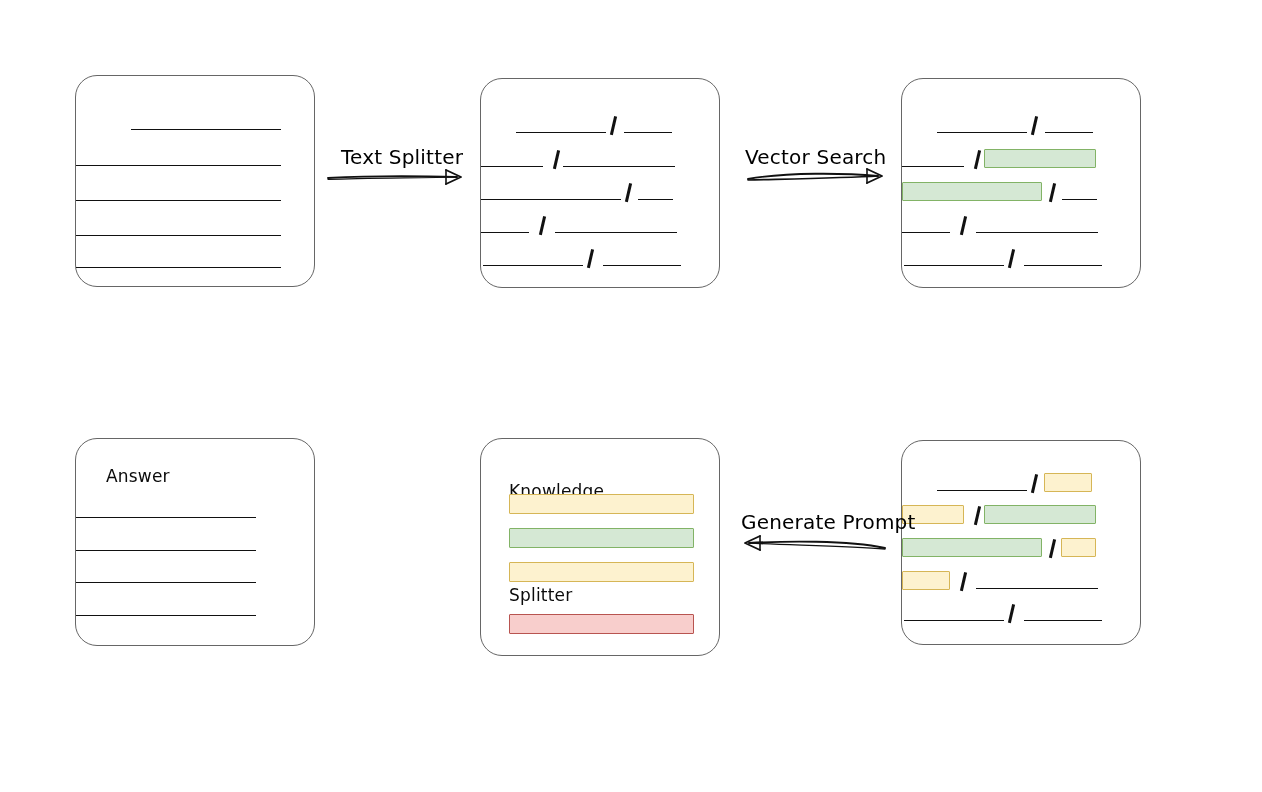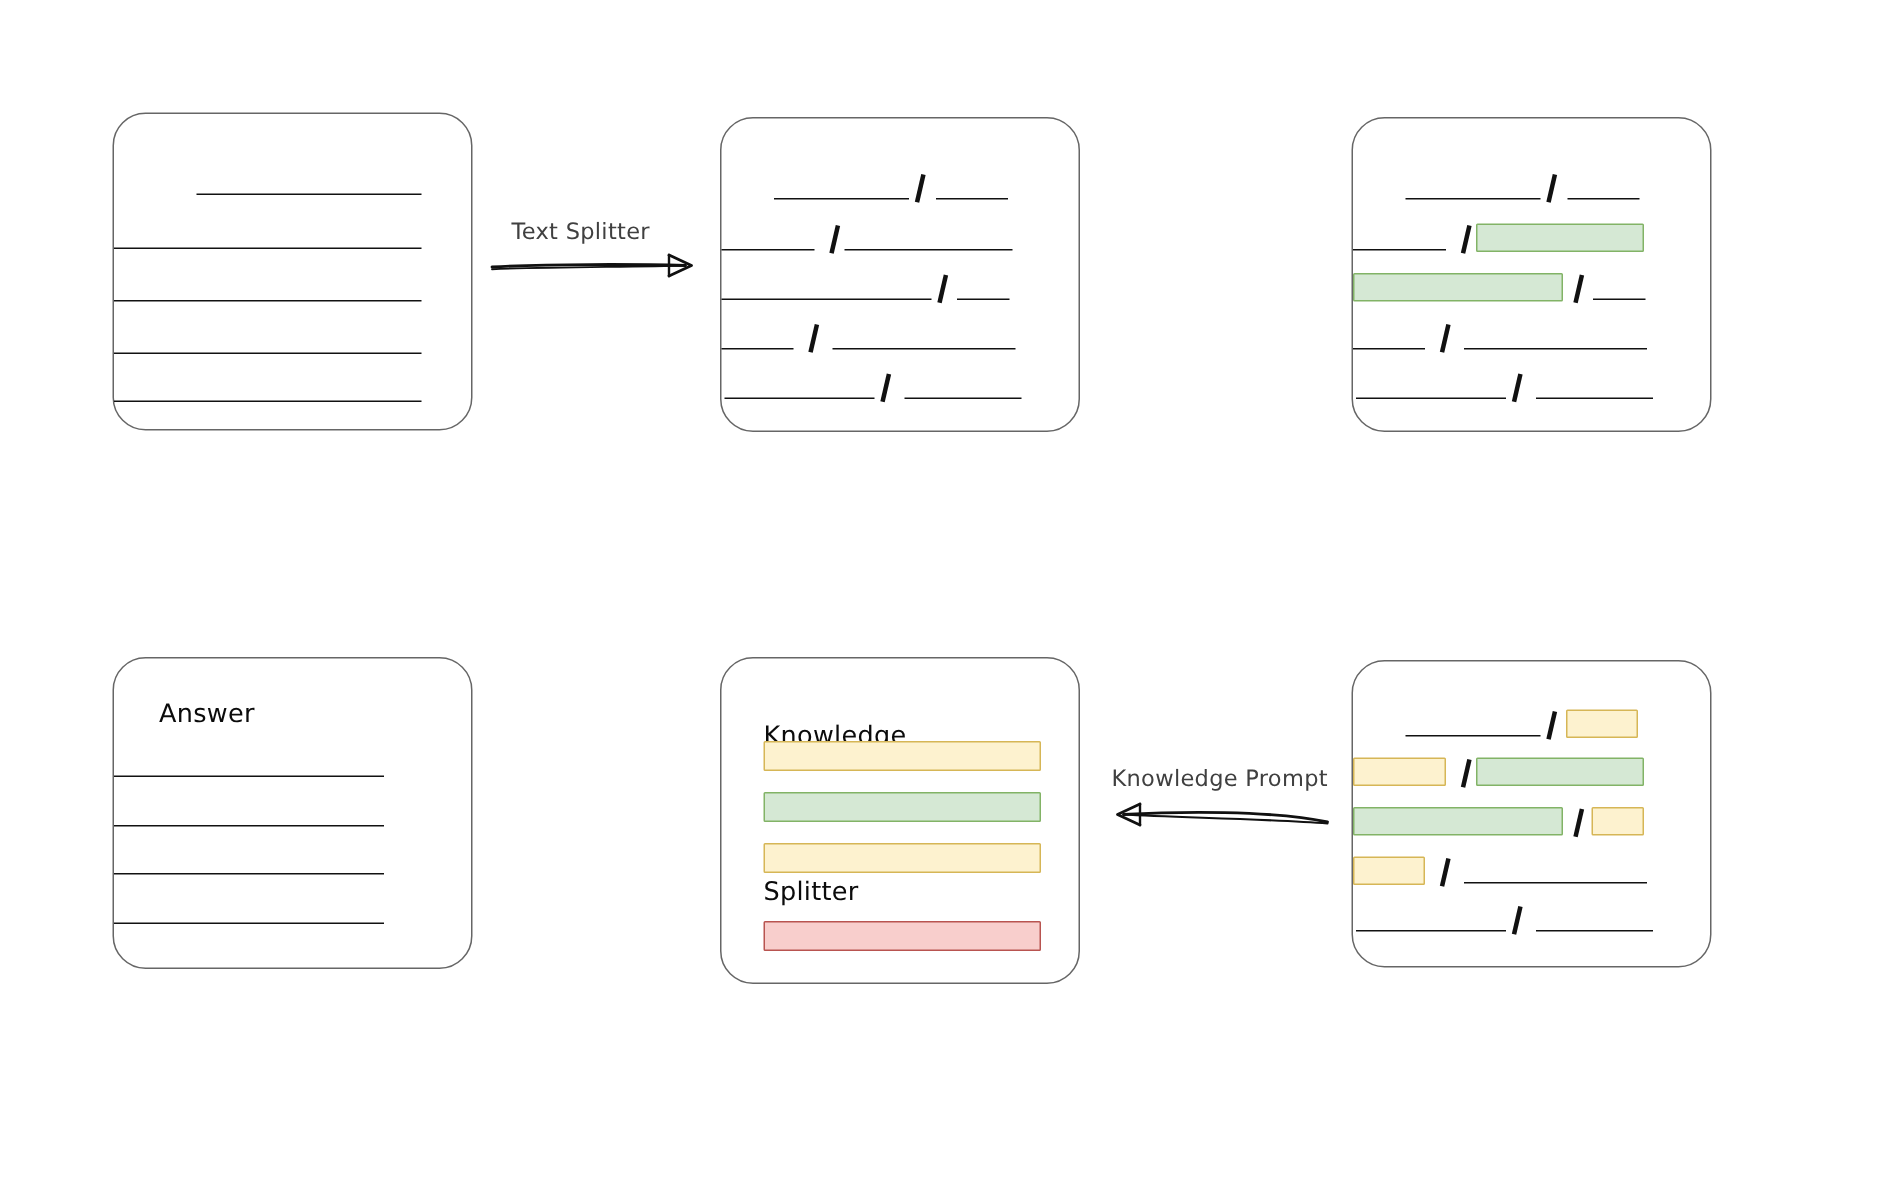--- a/index.html
+++ b/index.html
@@ -102,22 +102,22 @@
     white-space: nowrap;
   }
 
   
   .conn {
     position: absolute;
   }
   .conn-label {
     position: absolute;
     font-family: "DejaVu Sans", "Liberation Sans", sans-serif;
-    font-size: 15px;
-    color: #404040;
+    font-size: 20px;
+    color: #000000;
     white-space: nowrap;
     letter-spacing: 0.2px;
   }
 
   .footer-note {
     position: absolute;
     font-family: "DejaVu Sans", "Liberation Sans", sans-serif;
     font-size: 16.5px;
     color: #0b0b0b;
     white-space: nowrap;
@@ -300,24 +300,33 @@
   <div class="conn" style="left:325px; top:145px; width:145px; height:50px;">
     <div class="conn-label" style="left:16px; top:0px;">Text Splitter</div>
     <svg width="145" height="50" viewBox="0 0 145 50">
       <path d="M3,33 C40,31 98,31 132,32" fill="none" stroke="#111" stroke-width="1.9" stroke-linecap="round"></path>
       <path d="M3,34.5 C40,33 98,33 132,32" fill="none" stroke="#111" stroke-width="1.2" stroke-linecap="round"></path>
       <path d="M121,25 L136,32 L121,39" fill="none" stroke="#111" stroke-width="1.9" stroke-linejoin="round" stroke-linecap="round"></path>
       <path d="M121,25 L121,39" fill="none" stroke="#111" stroke-width="1.6" stroke-linecap="round"></path>
     </svg>
   </div>
 
+  <div class="conn" style="left:745px; top:145px; width:145px; height:50px;">
+    <div class="conn-label" style="left:0px; top:0px;">Vector Search</div>
+    <svg width="145" height="50" viewBox="0 0 145 50">
+      <path d="M3,34 C42,27 100,28 133,31" fill="none" stroke="#111" stroke-width="1.9" stroke-linecap="round"></path>
+      <path d="M3,35 C42,34 100,33 133,31" fill="none" stroke="#111" stroke-width="1.6" stroke-linecap="round"></path>
+      <path d="M122,24 L137,31 L122,38" fill="none" stroke="#111" stroke-width="1.9" stroke-linejoin="round" stroke-linecap="round"></path>
+      <path d="M122,24 L122,38" fill="none" stroke="#111" stroke-width="1.6" stroke-linecap="round"></path>
+    </svg>
+  </div>
 
 
   <div class="conn" style="left:735px; top:510px; width:155px; height:50px;">
-    <div class="conn-label" style="left:6px; top:0px;">Knowledge Prompt</div>
+    <div class="conn-label" style="left:6px; top:0px;">Generate Prompt</div>
     <svg width="155" height="50" viewBox="0 0 155 50">
       <path d="M150,38 C112,30 50,31 14,33" fill="none" stroke="#111" stroke-width="1.9" stroke-linecap="round"></path>
       <path d="M150,39 C112,36 50,35 14,33" fill="none" stroke="#111" stroke-width="1.4" stroke-linecap="round"></path>
       <path d="M25,26 L10,33 L25,40" fill="none" stroke="#111" stroke-width="1.9" stroke-linejoin="round" stroke-linecap="round"></path>
       <path d="M25,26 L25,40" fill="none" stroke="#111" stroke-width="1.6" stroke-linecap="round"></path>
     </svg>
   </div>
 
 
 

